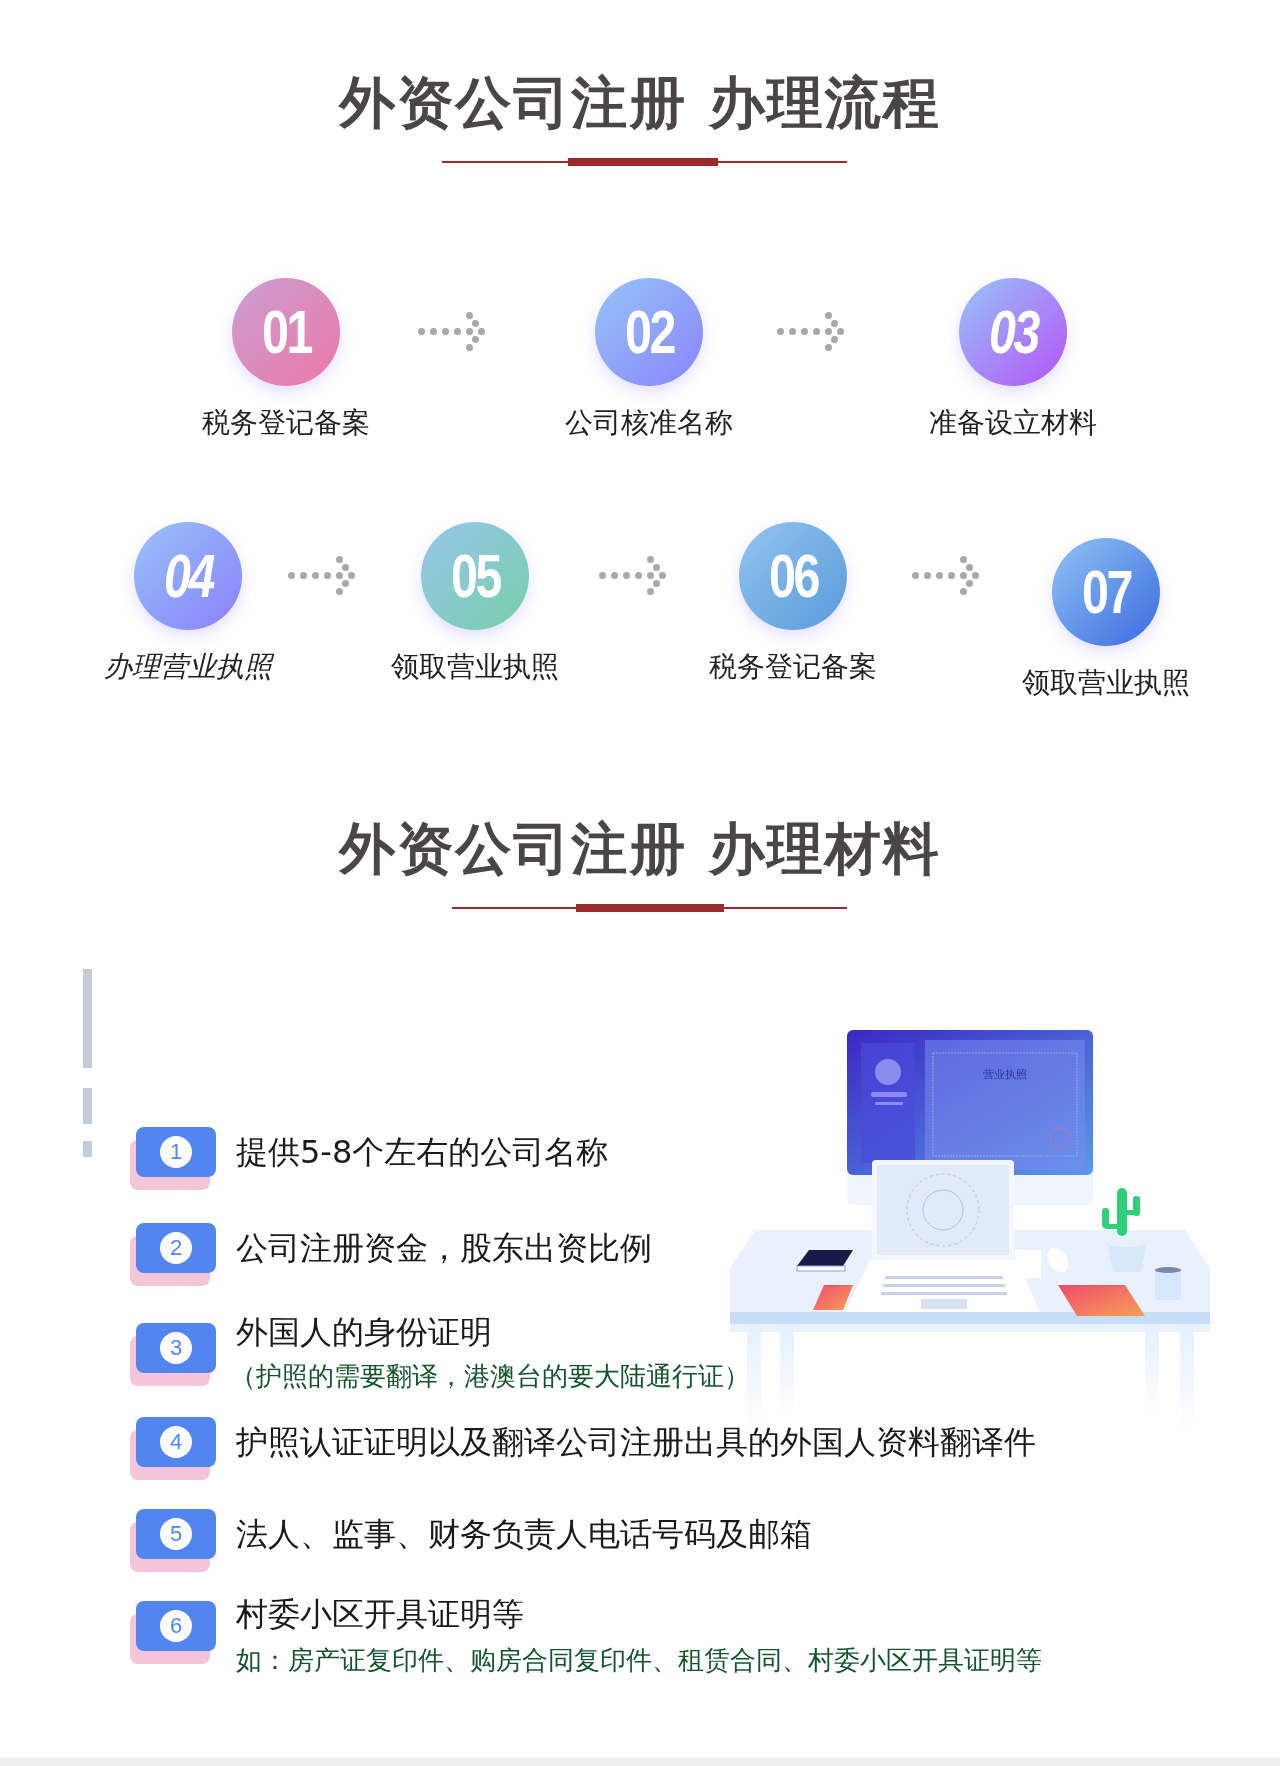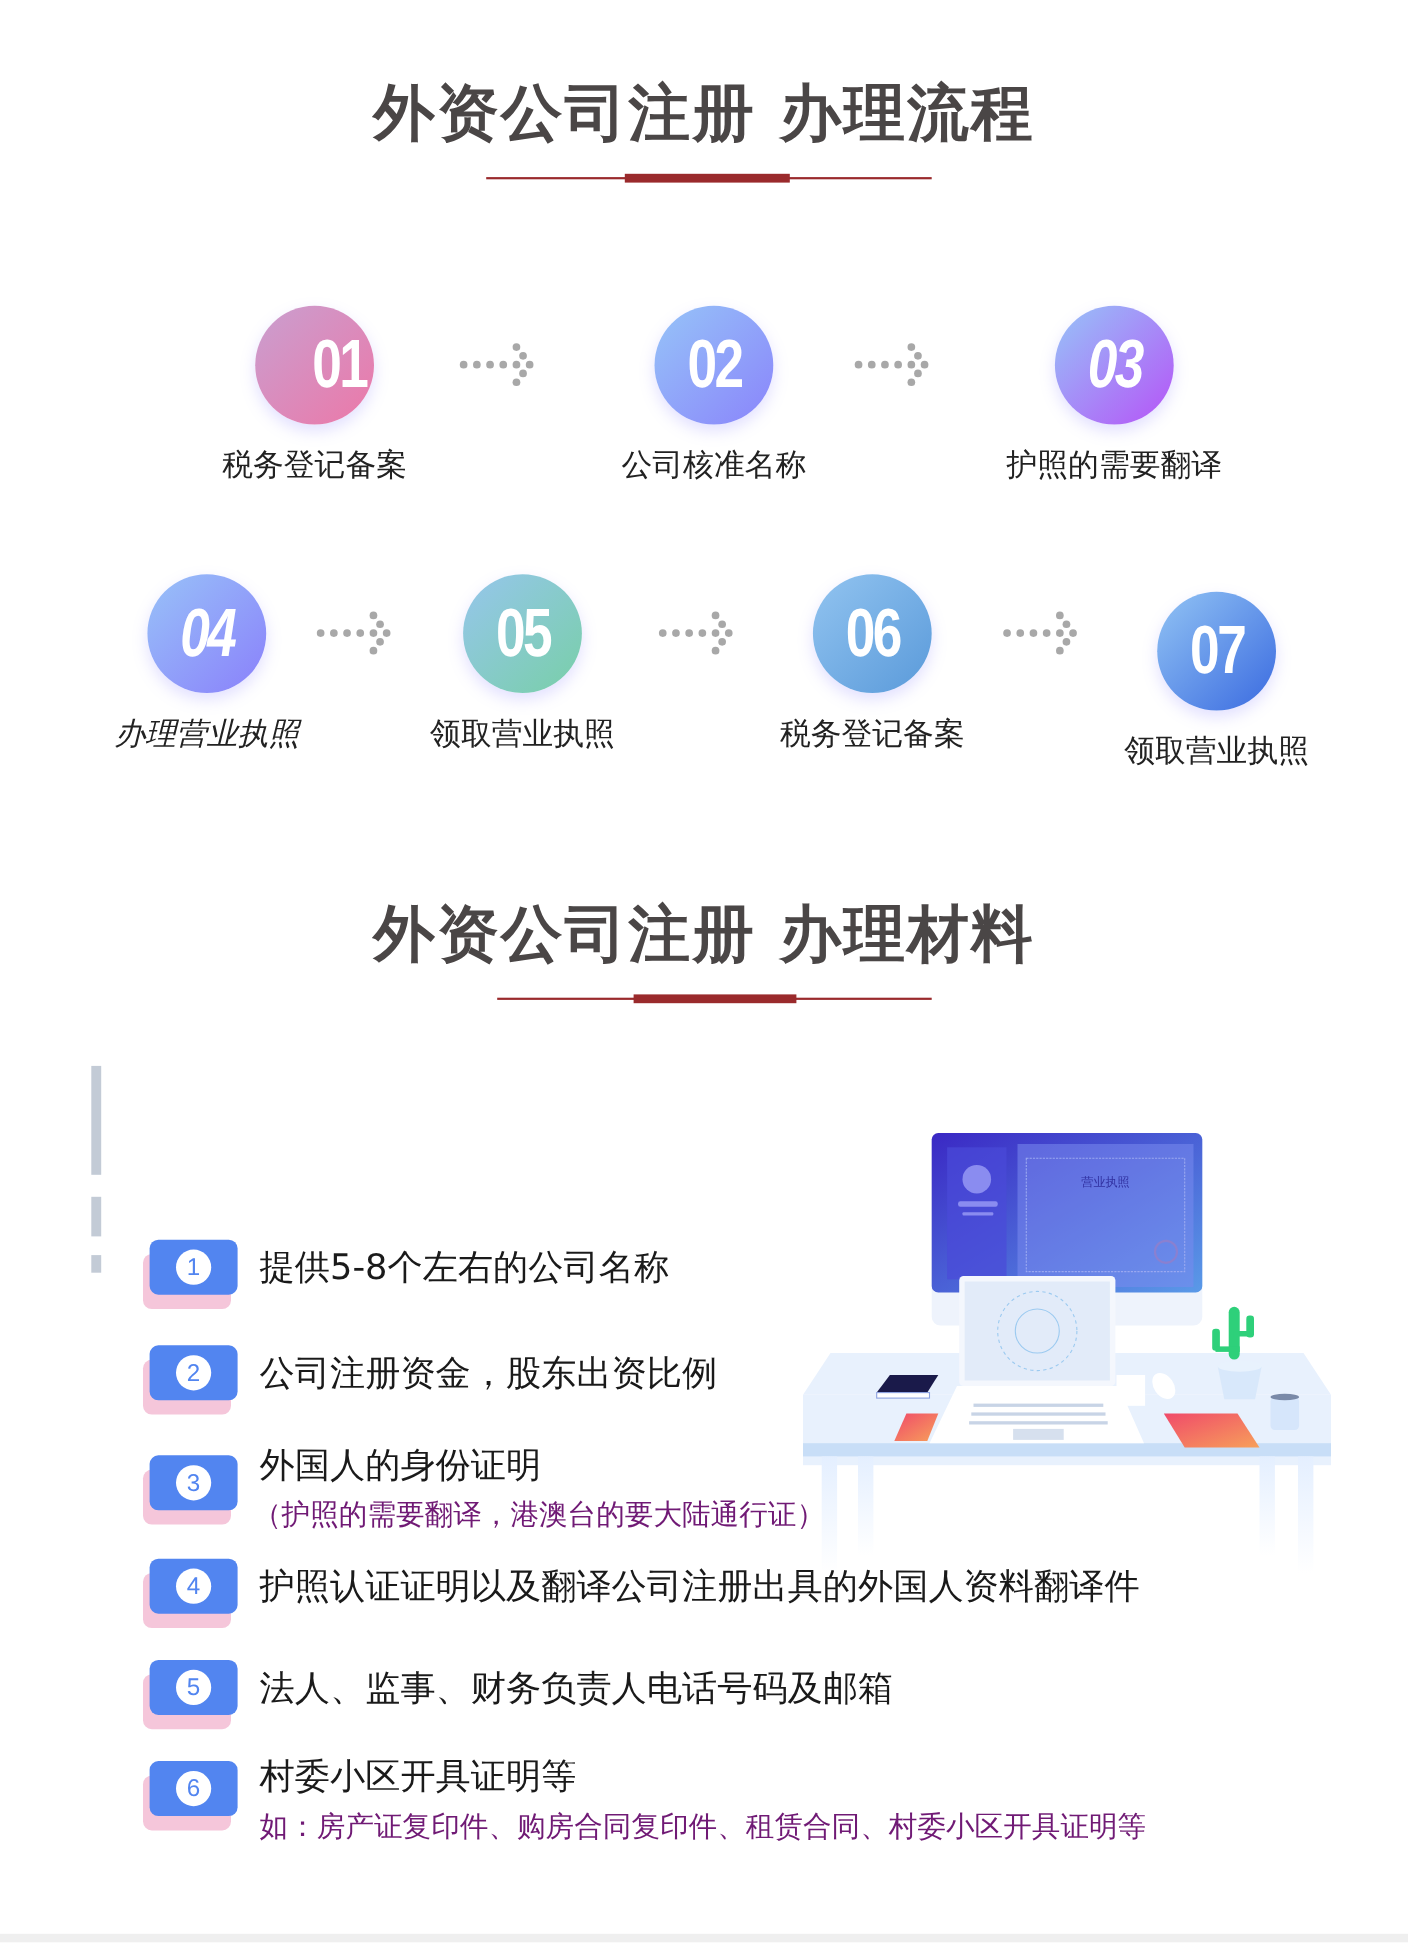--- a/index.html
+++ b/index.html
@@ -31,51 +31,51 @@
   .arrow { position: absolute; width: 80px; height: 50px; }
   .dot { position: absolute; width: 7px; height: 7px; border-radius: 50%; background: #a8a8a8; }
 
   .vbar { position: absolute; left: 83px; width: 9px; background: #c3cbd6; }
 
   .mat-item { position: absolute; left: 130px; }
   .badge-shadow { position: absolute; left: 0; top: 13px; width: 80px; height: 50px; border-radius: 8px; background: #f5c6da; }
   .badge { position: absolute; left: 6px; top: 0; width: 80px; height: 50px; border-radius: 8px; background: #5285f0; display: flex; align-items: center; justify-content: center; }
   .badge-circle { width: 32px; height: 32px; border-radius: 50%; background: #fff; color: #5285f0; font-size: 22px; display: flex; align-items: center; justify-content: center; font-family: "Liberation Sans", sans-serif; }
   .mat-text { position: absolute; left: 106px; top: 4px; white-space: nowrap; font-size: 32px; color: #1a1a1a; }
-  .mat-sub { position: absolute; left: 100px; white-space: nowrap; font-size: 26px; color: #701a75; }
+  .mat-sub { position: absolute; left: 100px; white-space: nowrap; font-size: 26px; color: #14532d; }
 
   .illus { position: absolute; left: 725px; top: 1020px; width: 485px; height: 410px; }
   .bottom-strip { position: absolute; left: 0; top: 1758px; width: 1280px; height: 8px; background: #efefef; }
 </style>
 </head>
 <body>
 
 <div class="section-title" style="top:66px;">外资公司注册 办理流程</div>
 <div class="title-rule" style="left: 442px; top: 161px; width: 405px; background: rgb(154, 42, 44);"></div>
 <div class="title-rule-bold" style="left: 568px; top: 158px; width: 150px; background: rgb(154, 42, 44);"></div>
 
 <div id="steps">
 
   <div class="step" style="left:166px; top:278px;">
-    <div class="step-circle" style="background: linear-gradient(135deg, rgb(201, 159, 208) 0%, rgb(236, 120, 168) 100%); justify-content: flex-end;">
+    <div class="step-circle" style="background: linear-gradient(135deg, rgb(201, 159, 208) 0%, rgb(236, 120, 168) 100%);">
         <span class="step-num">01</span>
       </div>
     <div class="step-label">税务登记备案</div>
   </div>
   <div class="step" style="left:529px; top:278px;">
     <div class="step-circle" style="background: linear-gradient(135deg, rgb(150, 196, 248) 0%, rgb(138, 132, 251) 100%);">
         <span class="step-num">02</span>
       </div>
     <div class="step-label">公司核准名称</div>
   </div>
   <div class="step" style="left:893px; top:278px;">
     <div class="step-circle" style="background: linear-gradient(135deg, rgb(150, 196, 248) 0%, rgb(182, 83, 247) 100%); font-style: italic;">
         <span class="step-num">03</span>
       </div>
-    <div class="step-label">护照的需要翻译</div>
+    <div class="step-label">准备设立材料</div>
   </div>
 
   <div class="step" style="left:68px; top:522px;font-style:italic;">
     <div class="step-circle" style="background: linear-gradient(135deg, rgb(152, 194, 248) 0%, rgb(138, 128, 251) 100%);">
         <span class="step-num">04</span>
       </div>
     <div class="step-label">办理营业执照</div>
   </div>
   <div class="step" style="left:355px; top:522px;">
     <div class="step-circle" style="background: linear-gradient(135deg, rgb(150, 198, 236) 0%, rgb(120, 207, 168) 100%);">

